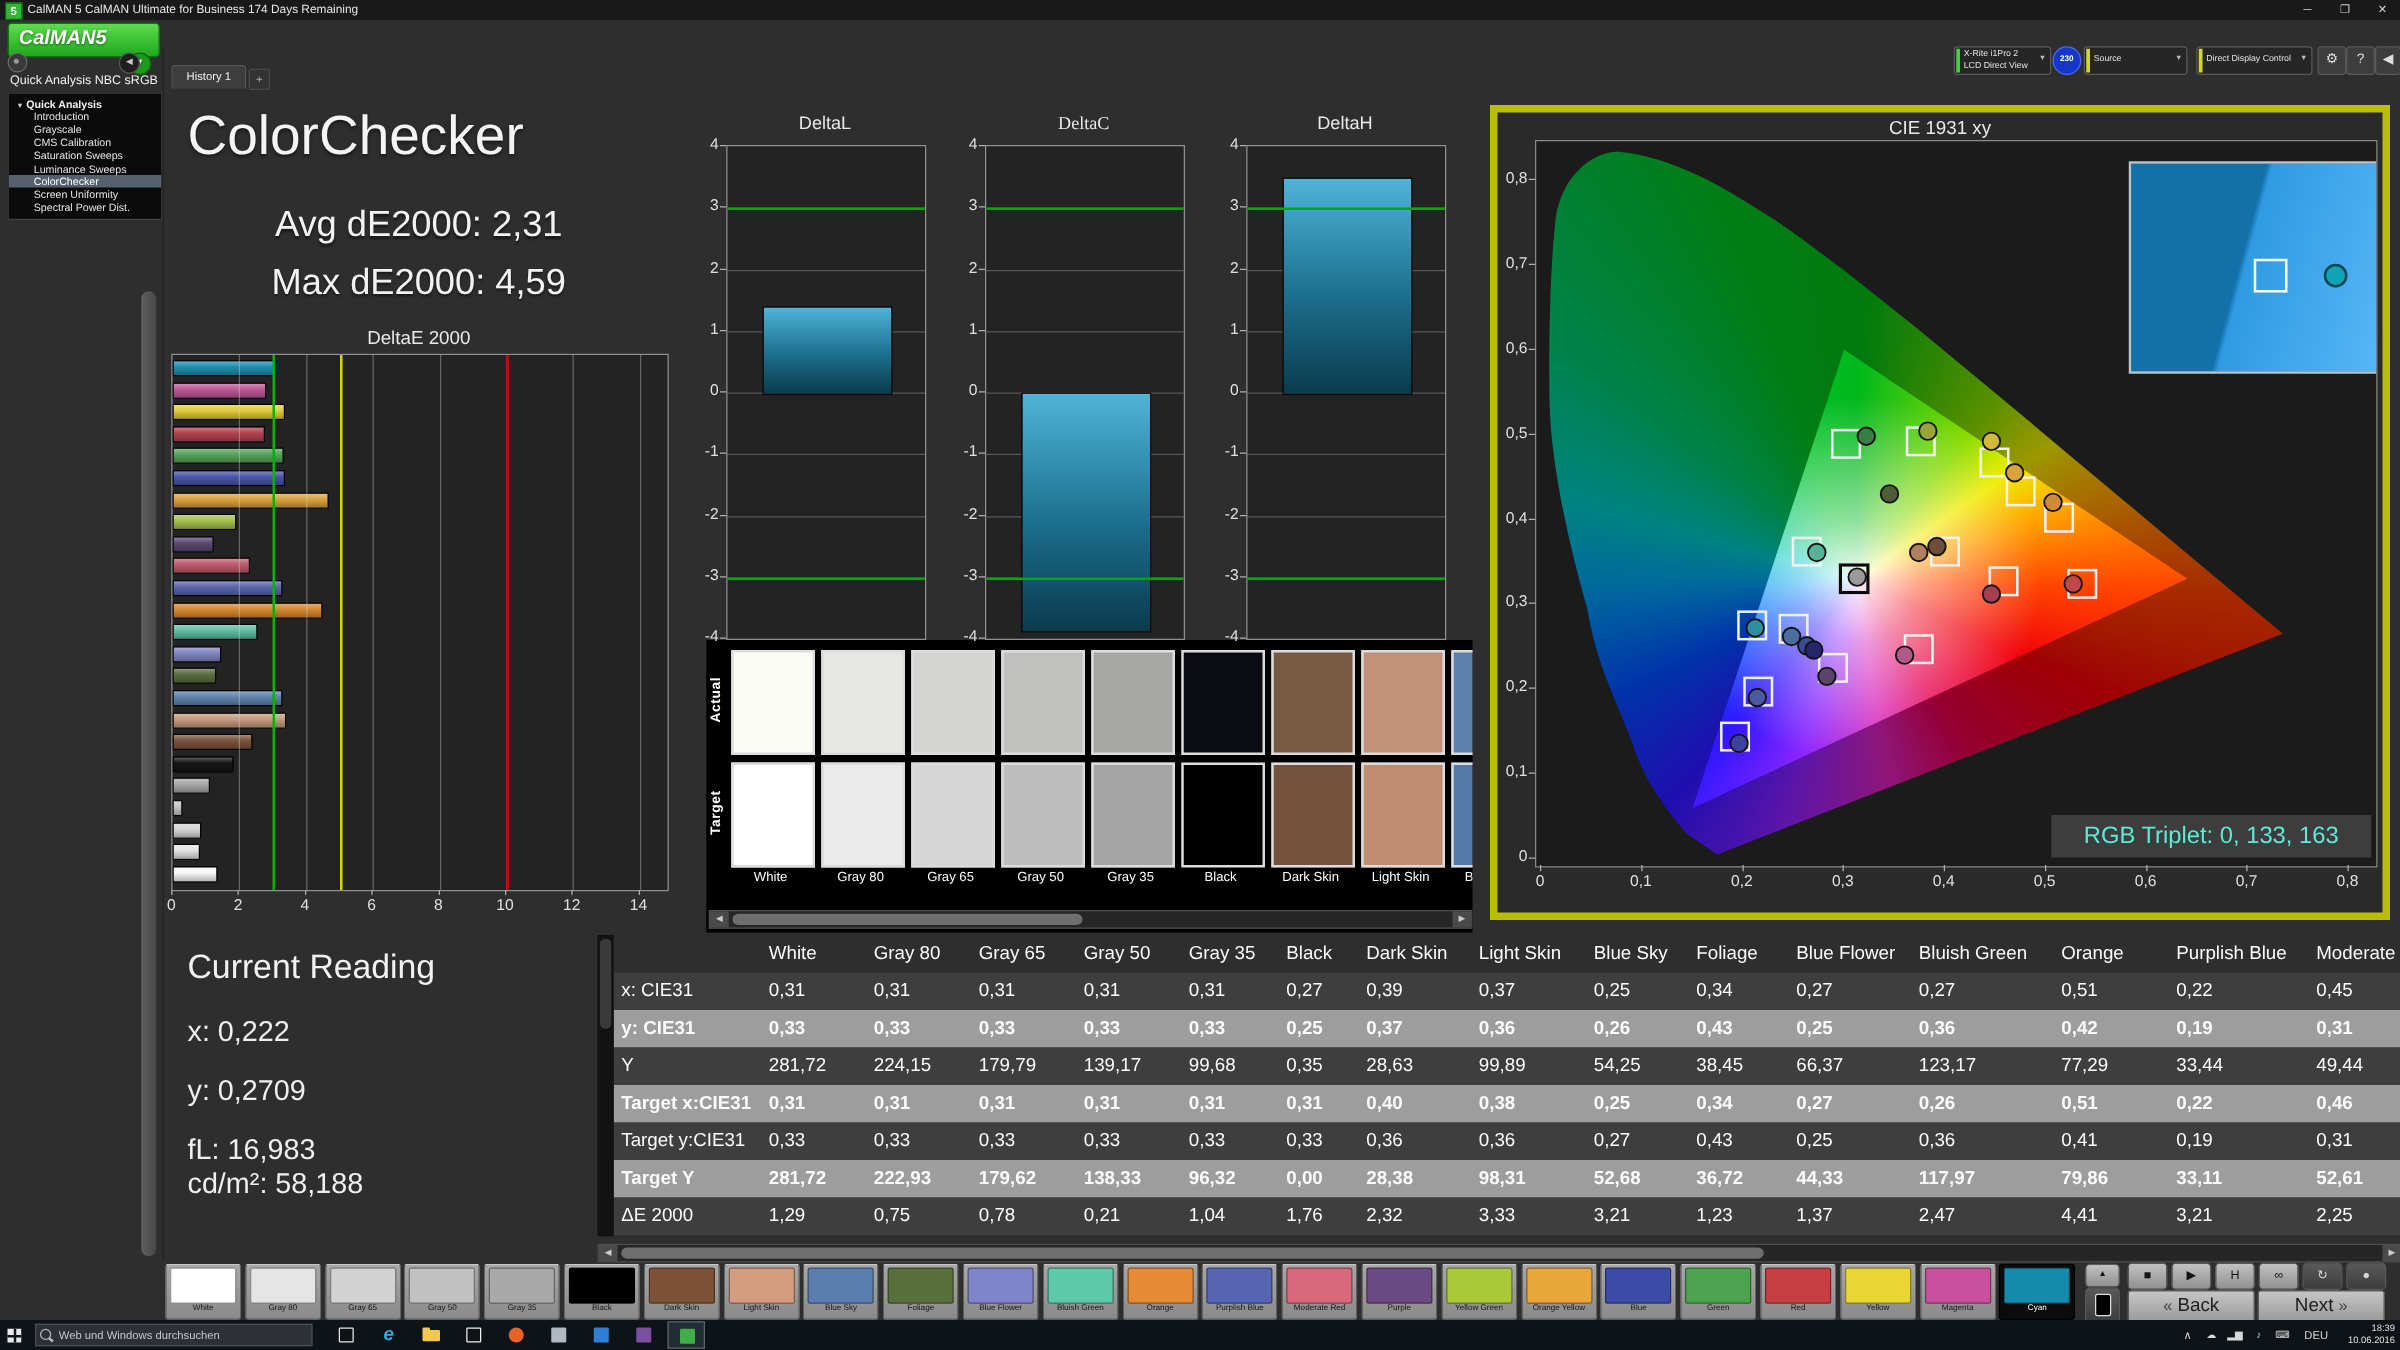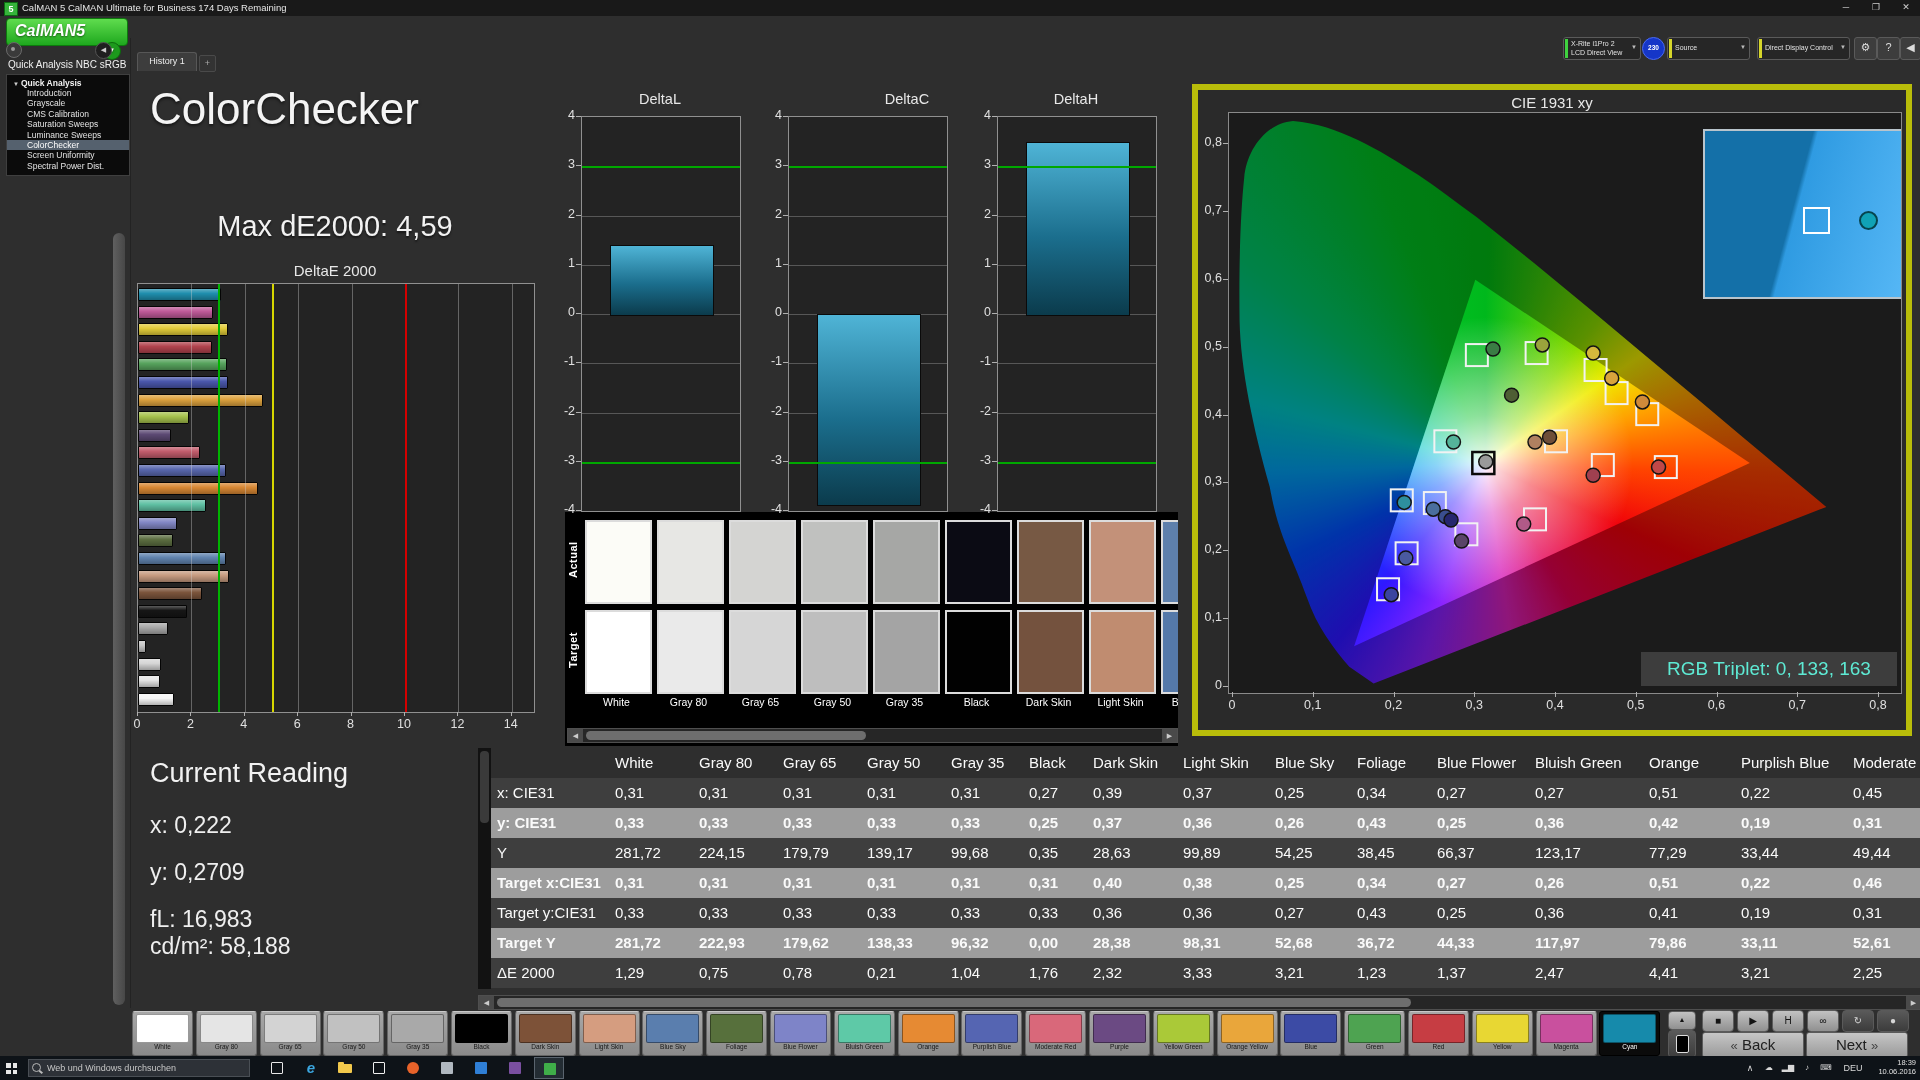--- a/index.html
+++ b/index.html
@@ -186,20 +186,21 @@
         <div class="tree-item">Spectral Power Dist.</div>
       </div>
   </div>
   <div class="abs side-scroll"></div>
   <div class="abs side-sep"></div>
 
   <div class="abs tab">History 1</div>
   <div class="abs tab-add">+</div>
 
   <div class="abs page-title">ColorChecker</div>
+  <div class="abs avg-line">Avg dE2000: 2,31</div>
   <div class="abs max-line">Max dE2000: 4,59</div>
 
   <div class="abs chart-title" style="left:137px;top:262px;width:396px">DeltaE 2000</div>
   <div class="abs plot" id="deltae-plot" style="left:137px;top:283px;width:396px;height:428px">
       <div class="de-bar" style="left: 0px; top: 4px; width: 81.435px; height: 11px; background: linear-gradient(rgba(255, 255, 255, 0.3), rgba(255, 255, 255, 0) 40%, rgba(0, 0, 0, 0.28)), rgb(31, 143, 174);"></div>
       <div class="de-bar" style="left: 0px; top: 21.6px; width: 73.425px; height: 11px; background: linear-gradient(rgba(255, 255, 255, 0.3), rgba(255, 255, 255, 0) 40%, rgba(0, 0, 0, 0.28)), rgb(191, 90, 153);"></div>
       <div class="de-bar" style="left: 0px; top: 39.2px; width: 88.11px; height: 11px; background: linear-gradient(rgba(255, 255, 255, 0.3), rgba(255, 255, 255, 0) 40%, rgba(0, 0, 0, 0.28)), rgb(226, 204, 58);"></div>
       <div class="de-bar" style="left: 0px; top: 56.8px; width: 72.09px; height: 11px; background: linear-gradient(rgba(255, 255, 255, 0.3), rgba(255, 255, 255, 0) 40%, rgba(0, 0, 0, 0.28)), rgb(178, 67, 78);"></div>
       <div class="de-bar" style="left: 0px; top: 74.4px; width: 86.775px; height: 11px; background: linear-gradient(rgba(255, 255, 255, 0.3), rgba(255, 255, 255, 0) 40%, rgba(0, 0, 0, 0.28)), rgb(87, 163, 93);"></div>
       <div class="de-bar" style="left: 0px; top: 92px; width: 88.11px; height: 11px; background: linear-gradient(rgba(255, 255, 255, 0.3), rgba(255, 255, 255, 0) 40%, rgba(0, 0, 0, 0.28)), rgb(74, 87, 172);"></div>
@@ -623,21 +624,21 @@
     <div class="abs ylab" style="left: 549px; top: 305px; width: 26px;">0</div>
     <div class="tick" style="left: 576px; top: 313px; width: 5px; height: 1px;"></div>
     <div class="abs ylab" style="left: 549px; top: 354.25px; width: 26px;">-1</div>
     <div class="tick" style="left: 576px; top: 362.25px; width: 5px; height: 1px;"></div>
     <div class="abs ylab" style="left: 549px; top: 403.5px; width: 26px;">-2</div>
     <div class="tick" style="left: 576px; top: 411.5px; width: 5px; height: 1px;"></div>
     <div class="abs ylab" style="left: 549px; top: 452.75px; width: 26px;">-3</div>
     <div class="tick" style="left: 576px; top: 460.75px; width: 5px; height: 1px;"></div>
     <div class="abs ylab" style="left: 549px; top: 502px; width: 26px;">-4</div>
     <div class="tick" style="left: 576px; top: 510px; width: 5px; height: 1px;"></div>
-    <div class="abs chart-title" style="left: 828px; top: 91px; width: 158px; font-size: 14.5px;">DeltaC</div>
+    <div class="abs chart-title" style="left: 788px; top: 91px; width: 158px; font-size: 14.5px; font-family: Liberation Serif, serif;">DeltaC</div>
     <div class="abs plot" style="left: 788px; top: 116px; width: 158px; height: 394px;">
       <div class="hline" style="left: 0px; top: 49.25px; width: 158px; height: 1px; background: rgba(200, 200, 200, 0.32);"></div>
       <div class="hline" style="left: 0px; top: 98.5px; width: 158px; height: 1px; background: rgba(200, 200, 200, 0.32);"></div>
       <div class="hline" style="left: 0px; top: 147.75px; width: 158px; height: 1px; background: rgba(200, 200, 200, 0.32);"></div>
       <div class="hline" style="left: 0px; top: 197px; width: 158px; height: 1px; background: rgba(200, 200, 200, 0.32);"></div>
       <div class="hline" style="left: 0px; top: 246.25px; width: 158px; height: 1px; background: rgba(200, 200, 200, 0.32);"></div>
       <div class="hline" style="left: 0px; top: 295.5px; width: 158px; height: 1px; background: rgba(200, 200, 200, 0.32);"></div>
       <div class="hline" style="left: 0px; top: 344.75px; width: 158px; height: 1px; background: rgba(200, 200, 200, 0.32);"></div>
       <div class="abs lch-bar" style="left: 18%; width: 64%; top: 197px; height: 189.613px;"></div>
       <div class="hline" style="left: 0px; top: 49.25px; width: 158px; height: 2px; background: rgb(0, 168, 0);"></div>

